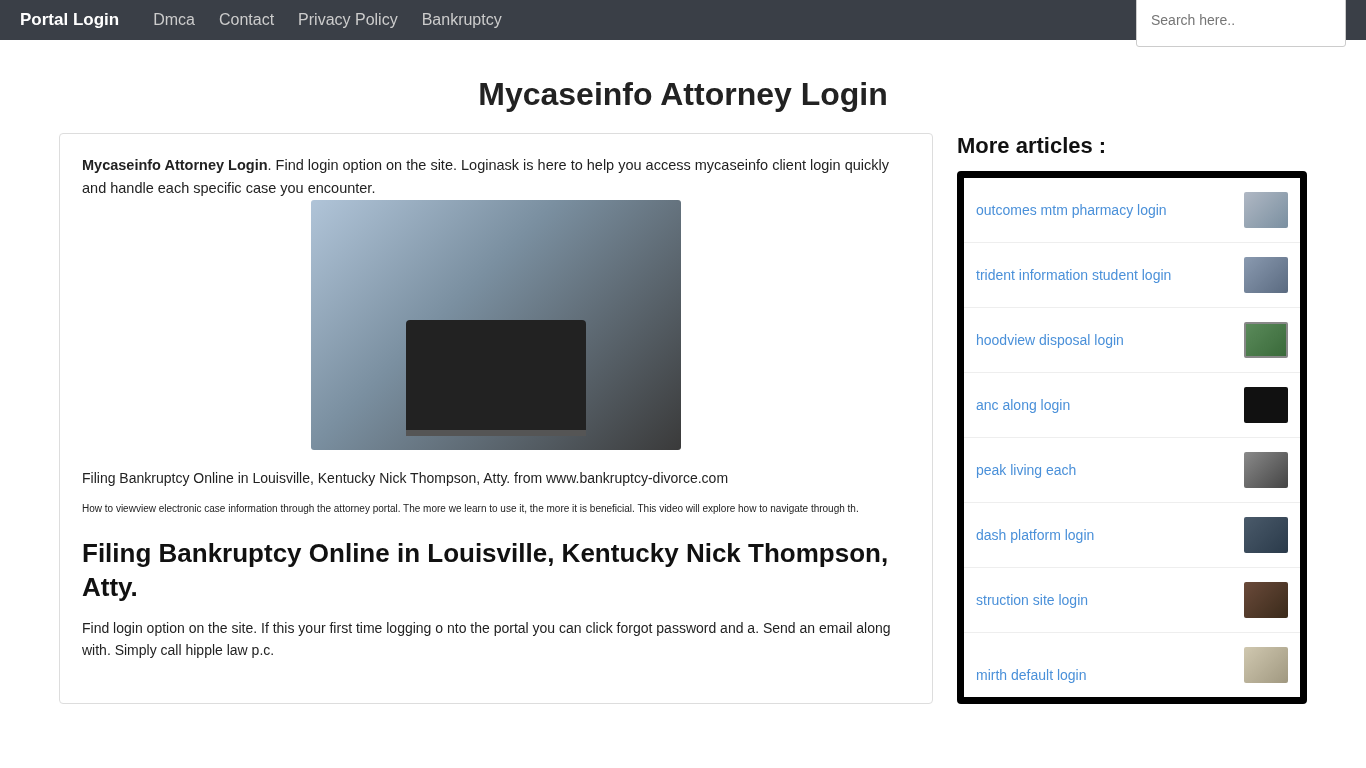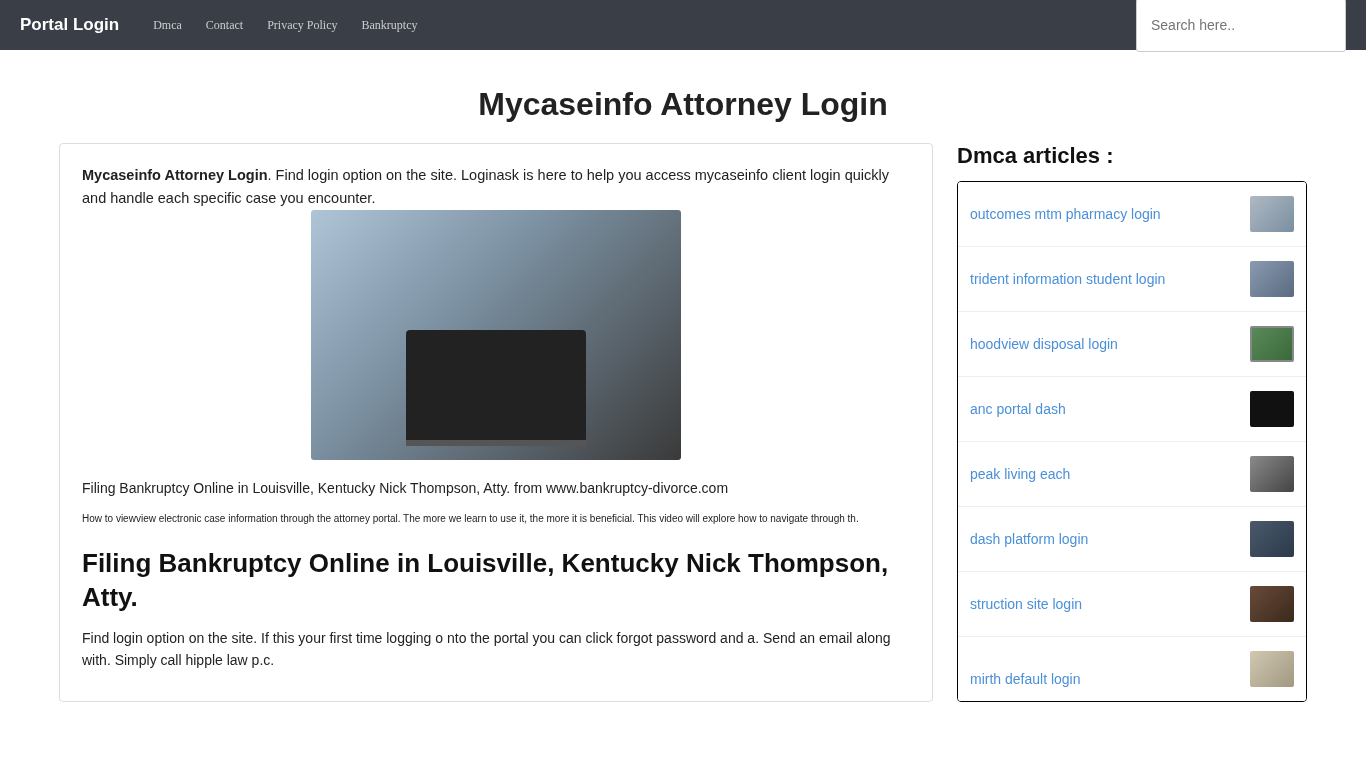--- a/index.html
+++ b/index.html
@@ -4,35 +4,34 @@
   <style>
     * { box-sizing: border-box; margin: 0; padding: 0; }
     body { font-family: 'Segoe UI', Arial, sans-serif; font-size: 15px; color: #222; background: #fff; }
 
     
     nav {
       background: #3a3f47;
       display: flex;
       align-items: center;
       padding: 0 20px;
-      height: 50px;
+      height: 40px;
       gap: 24px;
     }
     nav .brand {
       color: #fff;
       font-weight: 700;
       font-size: 17px;
       white-space: nowrap;
       margin-right: 10px;
     }
     nav a {
       color: #ccc;
       text-decoration: none;
-      font-size: 12px;
-      font-family: Liberation Serif, serif;
+      font-size: 16px;
     }
     nav .spacer { flex: 1; }
     nav .search-box input {
       padding: 18px 14px;
       border: 1px solid #ccc;
       border-radius: 3px;
       font-size: 14px;
       width: 210px;
       outline: none;
       background: #fff;
@@ -109,21 +108,21 @@
     .sidebar-col {
       width: 350px;
       flex-shrink: 0;
     }
     .sidebar-col .more-title {
       font-size: 22px;
       font-weight: 600;
       color: #111;
       margin-bottom: 12px;
     }
-    .article-list { border: 1px solid #000000; border-radius: 4px; overflow: hidden; }
+    .article-list { border: 7px solid #000000; border-radius: 4px; overflow: hidden; }
     .article-item {
       display: flex;
       align-items: center;
       justify-content: space-between;
       padding: 14px 12px;
       border-bottom: 1px solid #eee;
       background: #fff;
     }
     .article-item:last-child { border-bottom: none; align-items: flex-end; }
     .article-item a {
@@ -176,37 +175,37 @@
     <div class="hero-img"></div>
 
     <p class="caption-1">Filing Bankruptcy Online in Louisville, Kentucky Nick Thompson, Atty. from www.bankruptcy-divorce.com</p>
     <p class="caption-2">How to viewview electronic case information through the attorney portal. The more we learn to use it, the more it is beneficial. This video will explore how to navigate through th.</p>
 
     <h2 class="section-heading">Filing Bankruptcy Online in Louisville, Kentucky Nick Thompson, Atty.</h2>
     <p class="section-body">Find login option on the site. If this your first time logging o nto the portal you can click forgot password and a. Send an email along with. Simply call hipple law p.c.</p>
   </div>
 
   <div class="sidebar-col">
-    <div class="more-title">Dmca articles :</div>
+    <div class="more-title">More articles :</div>
     <div class="article-list">
 
     <div class="article-item">
           <a href="#">outcomes mtm pharmacy login</a>
           <div class="article-thumb thumb-1"></div>
         </div>
         <div class="article-item">
           <a href="#">trident information student login</a>
           <div class="article-thumb thumb-2"></div>
         </div>
         <div class="article-item">
           <a href="#">hoodview disposal login</a>
           <div class="article-thumb thumb-3"></div>
         </div>
         <div class="article-item">
-          <a href="#">anc portal dash</a>
+          <a href="#">anc along login</a>
           <div class="article-thumb thumb-4"></div>
         </div>
         <div class="article-item">
           <a href="#">peak living each</a>
           <div class="article-thumb thumb-5"></div>
         </div>
         <div class="article-item">
           <a href="#">dash platform login</a>
           <div class="article-thumb thumb-6"></div>
         </div>

